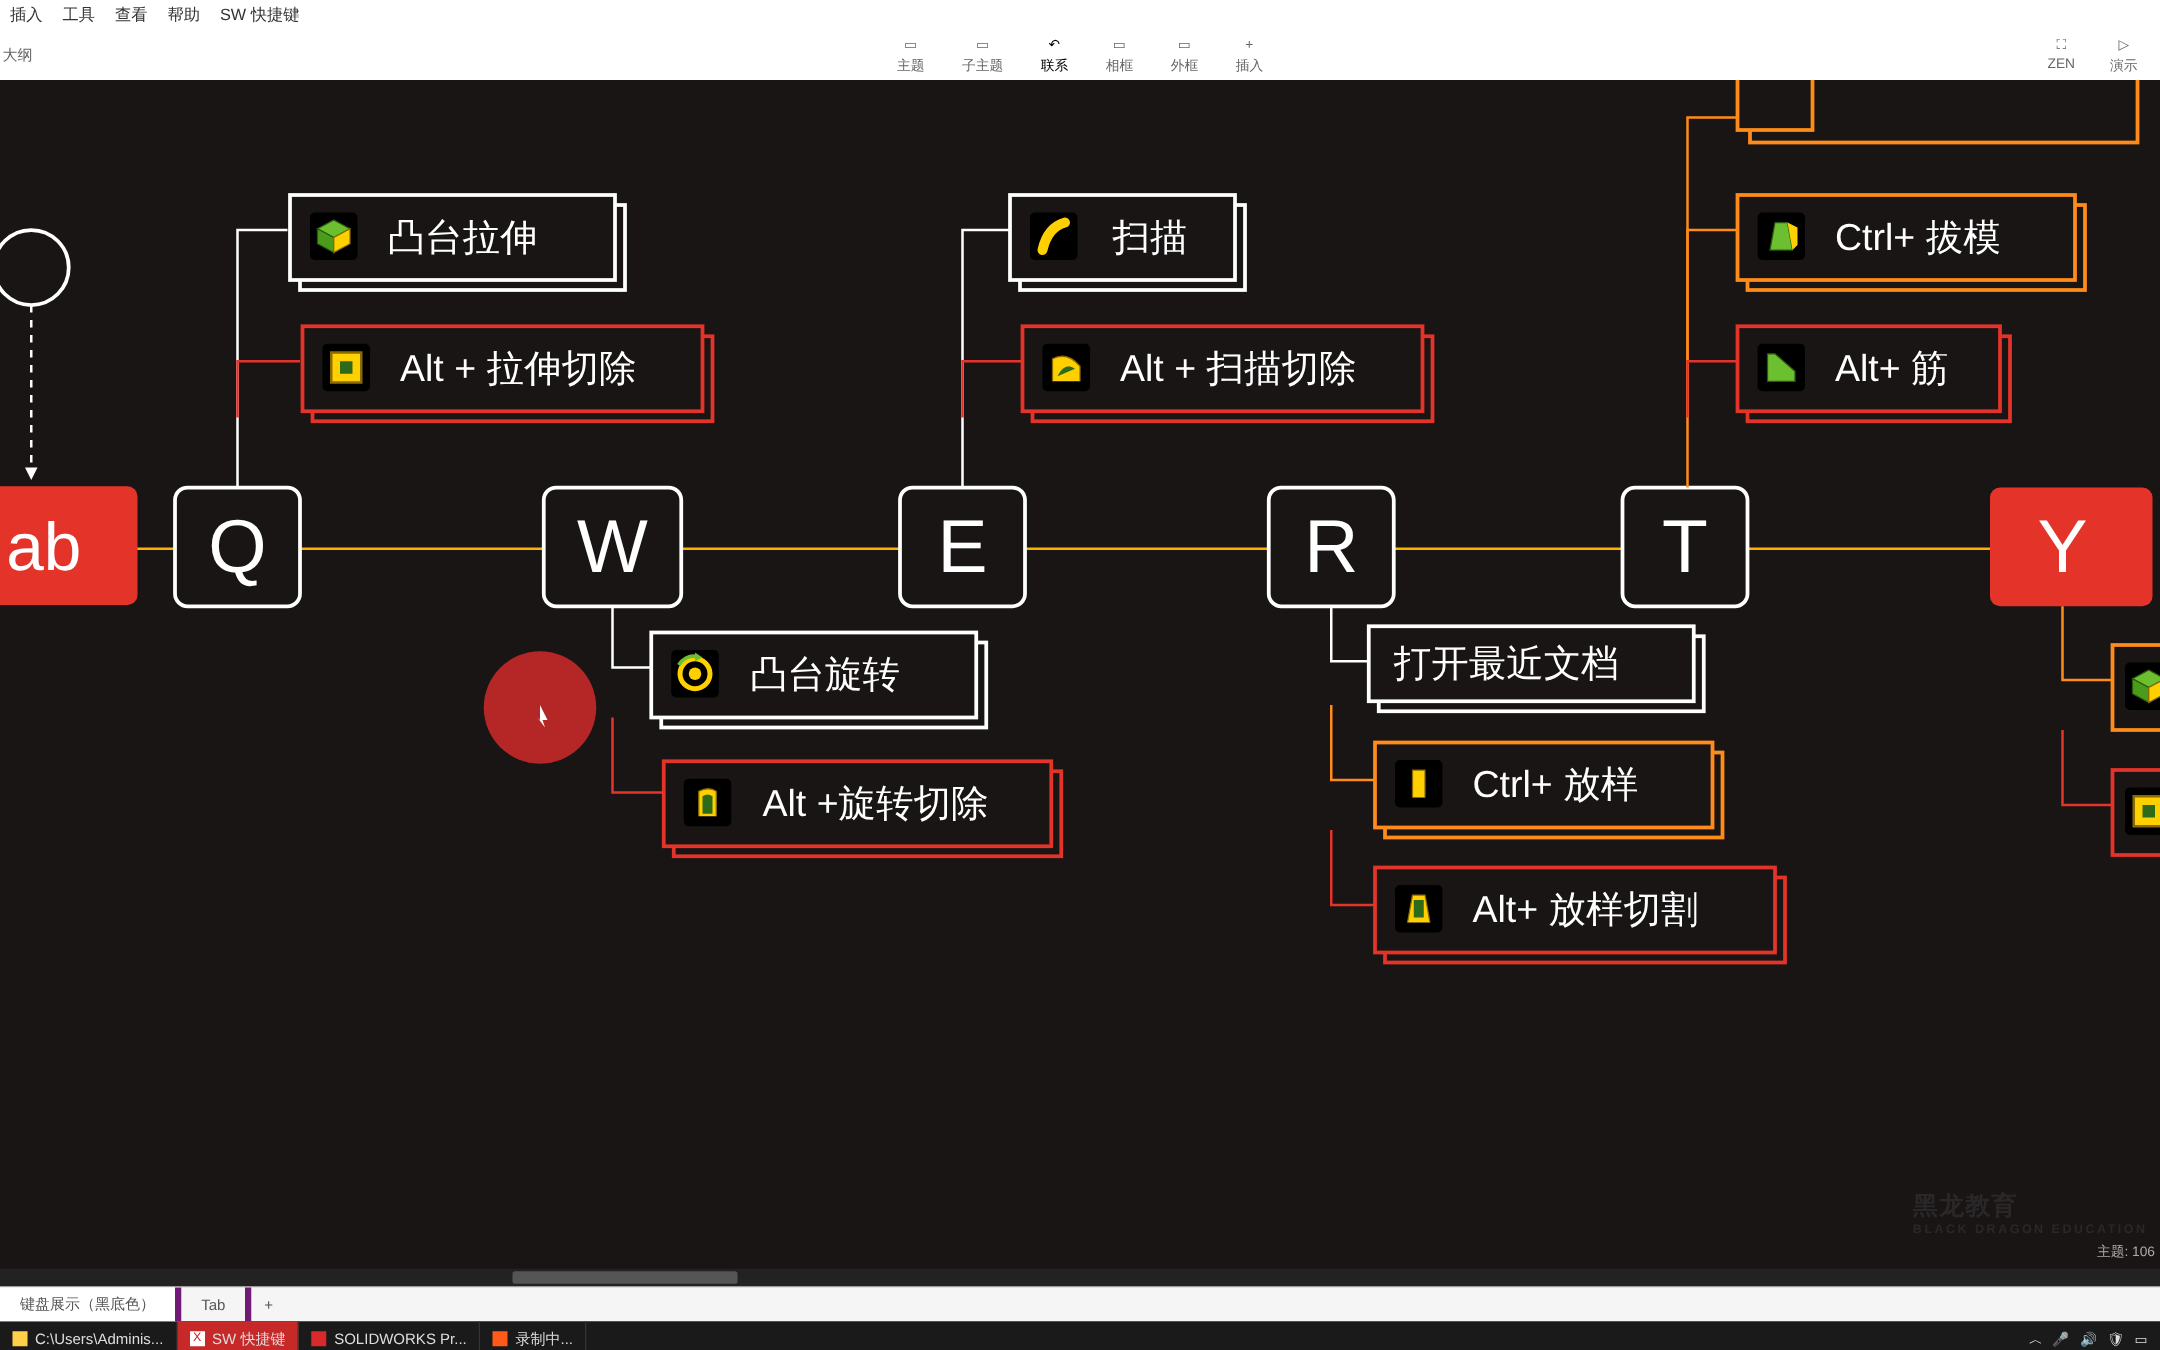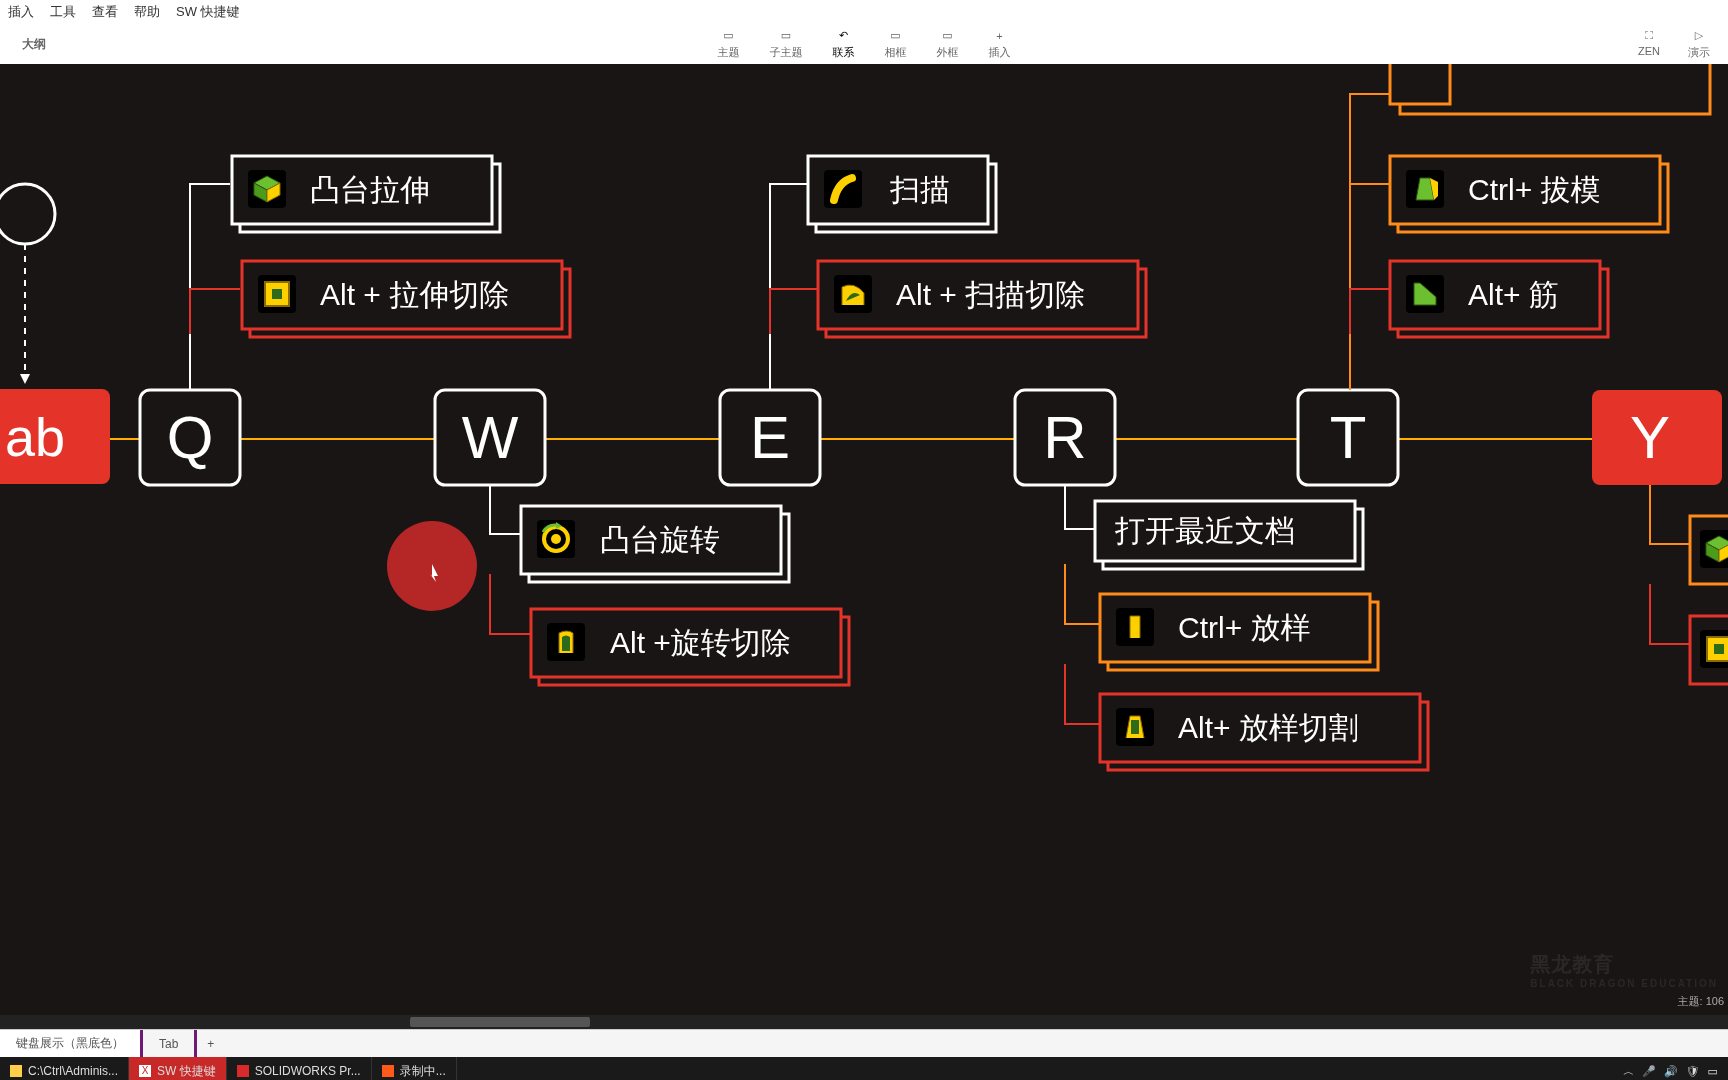--- a/index.html
+++ b/index.html
@@ -1,27 +1,27 @@
 <!DOCTYPE html>
 <html><head>
 <meta charset="utf-8">
 <style>
   * { margin:0; padding:0; box-sizing:border-box; }
   body { font-family:"Microsoft YaHei",Arial,sans-serif; background:#fff; overflow:hidden; width:1728px; height:1080px; }
   .menubar { height:24px; display:flex; align-items:center; padding:0 8px; font-size:13px; color:#333; gap:16px; }
   .menubar span { cursor:pointer; }
   .toolbar { height:40px; display:flex; align-items:center; padding:0 10px; font-size:12px; color:#666; position:relative; }
-  .toolbar .left { position:absolute; left:22px;font-weight:bold; }
+  .toolbar .left { position:absolute; left:2px; }
   .toolbar .center { position:absolute; left:50%; transform:translateX(-50%); display:flex; gap:30px; }
   .toolbar .right { position:absolute; right:18px; display:flex; gap:28px; }
   .tb-item { display:flex; flex-direction:column; align-items:center; gap:2px; cursor:pointer; font-size:11px; }
   .tb-icon { width:18px; height:14px; display:flex; align-items:center; justify-content:center; }
   .canvas { width:100%; height:965px; position:relative; overflow:hidden; }
   .tabbar { height:28px; background:#f5f5f5; border-top:1px solid #ccc; display:flex; align-items:center; font-size:12px; color:#555; }
-  .tabbar .tab { padding:0 16px; height:100%; display:flex; align-items:center; border-right:3px solid #701a75; }
+  .tabbar .tab { padding:0 16px; height:100%; display:flex; align-items:center; border-right:5px solid #701a75; }
   .tabbar .tab.active { background:#fff; }
   .tabbar .plus { padding:0 10px; cursor:pointer; }
   .taskbar { height:28px; background:#1a1a1a; display:flex; align-items:center; font-size:12px; color:#ddd; }
   .task-item { height:100%; display:flex; align-items:center; gap:6px; padding:0 10px; border-right:1px solid #333; cursor:pointer; }
   .task-item.red { background:#c72828; }
   .task-ico { width:12px; height:12px; display:inline-block; }
   .tray { margin-left:auto; display:flex; gap:8px; padding:0 10px; align-items:center; font-size:11px; }
   
   .watermark { position:absolute; right:10px; bottom:40px; color:#333; font-size:20px; font-weight:bold; letter-spacing:1px; opacity:.6; }
   .watermark small { display:block; font-size:10px; letter-spacing:2px; }
@@ -307,21 +307,21 @@
 
 <div class="tabbar">
   <div class="tab active">键盘展示（黑底色）</div>
   <div class="tab">Tab</div>
   <div class="plus">+</div>
 </div>
 
 <div class="taskbar">
   <div class="task-item">
       <span class="task-ico" style="background:#ffcf4a"></span>
-      <span>C:\Ctrl\Adminis...</span>
+      <span>C:\Users\Adminis...</span>
     </div>
   <div class="task-item red">
       <span class="task-ico" style="background:#fff;color:#c72828;text-align:center;line-height:12px;font-size:10px">X</span>
       <span>SW 快捷键</span>
     </div>
   <div class="task-item">
       <span class="task-ico" style="background:#d82a2a"></span>
       <span>SOLIDWORKS Pr...</span>
     </div>
   <div class="task-item">

